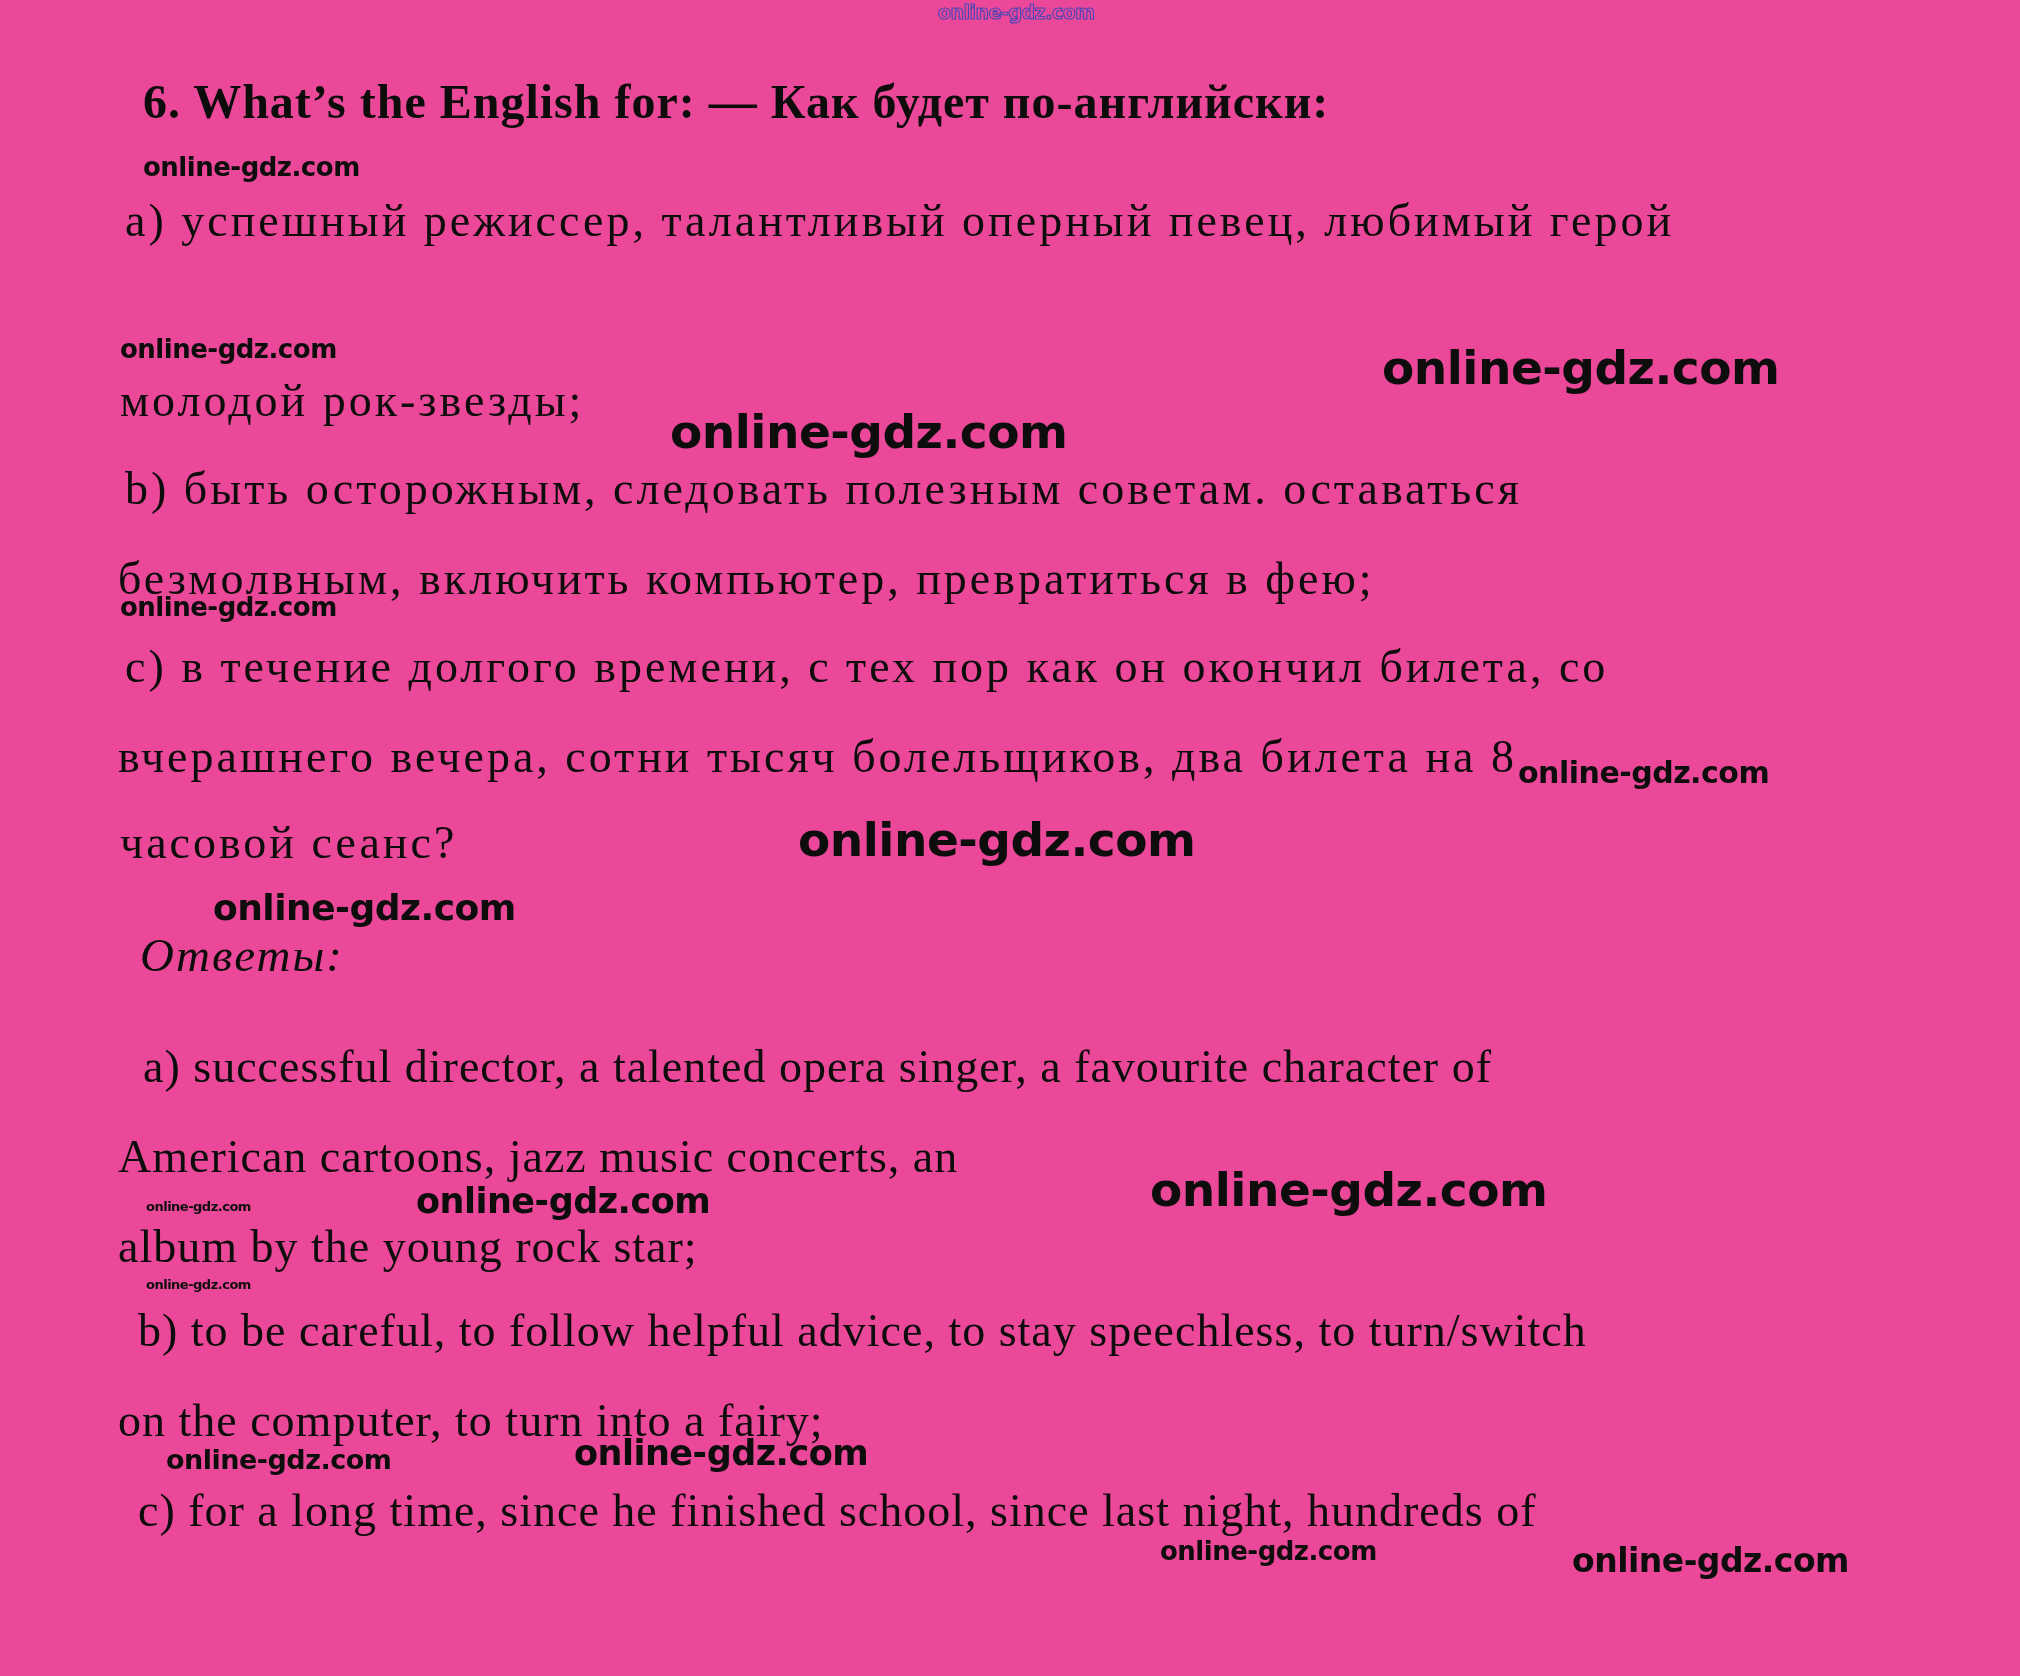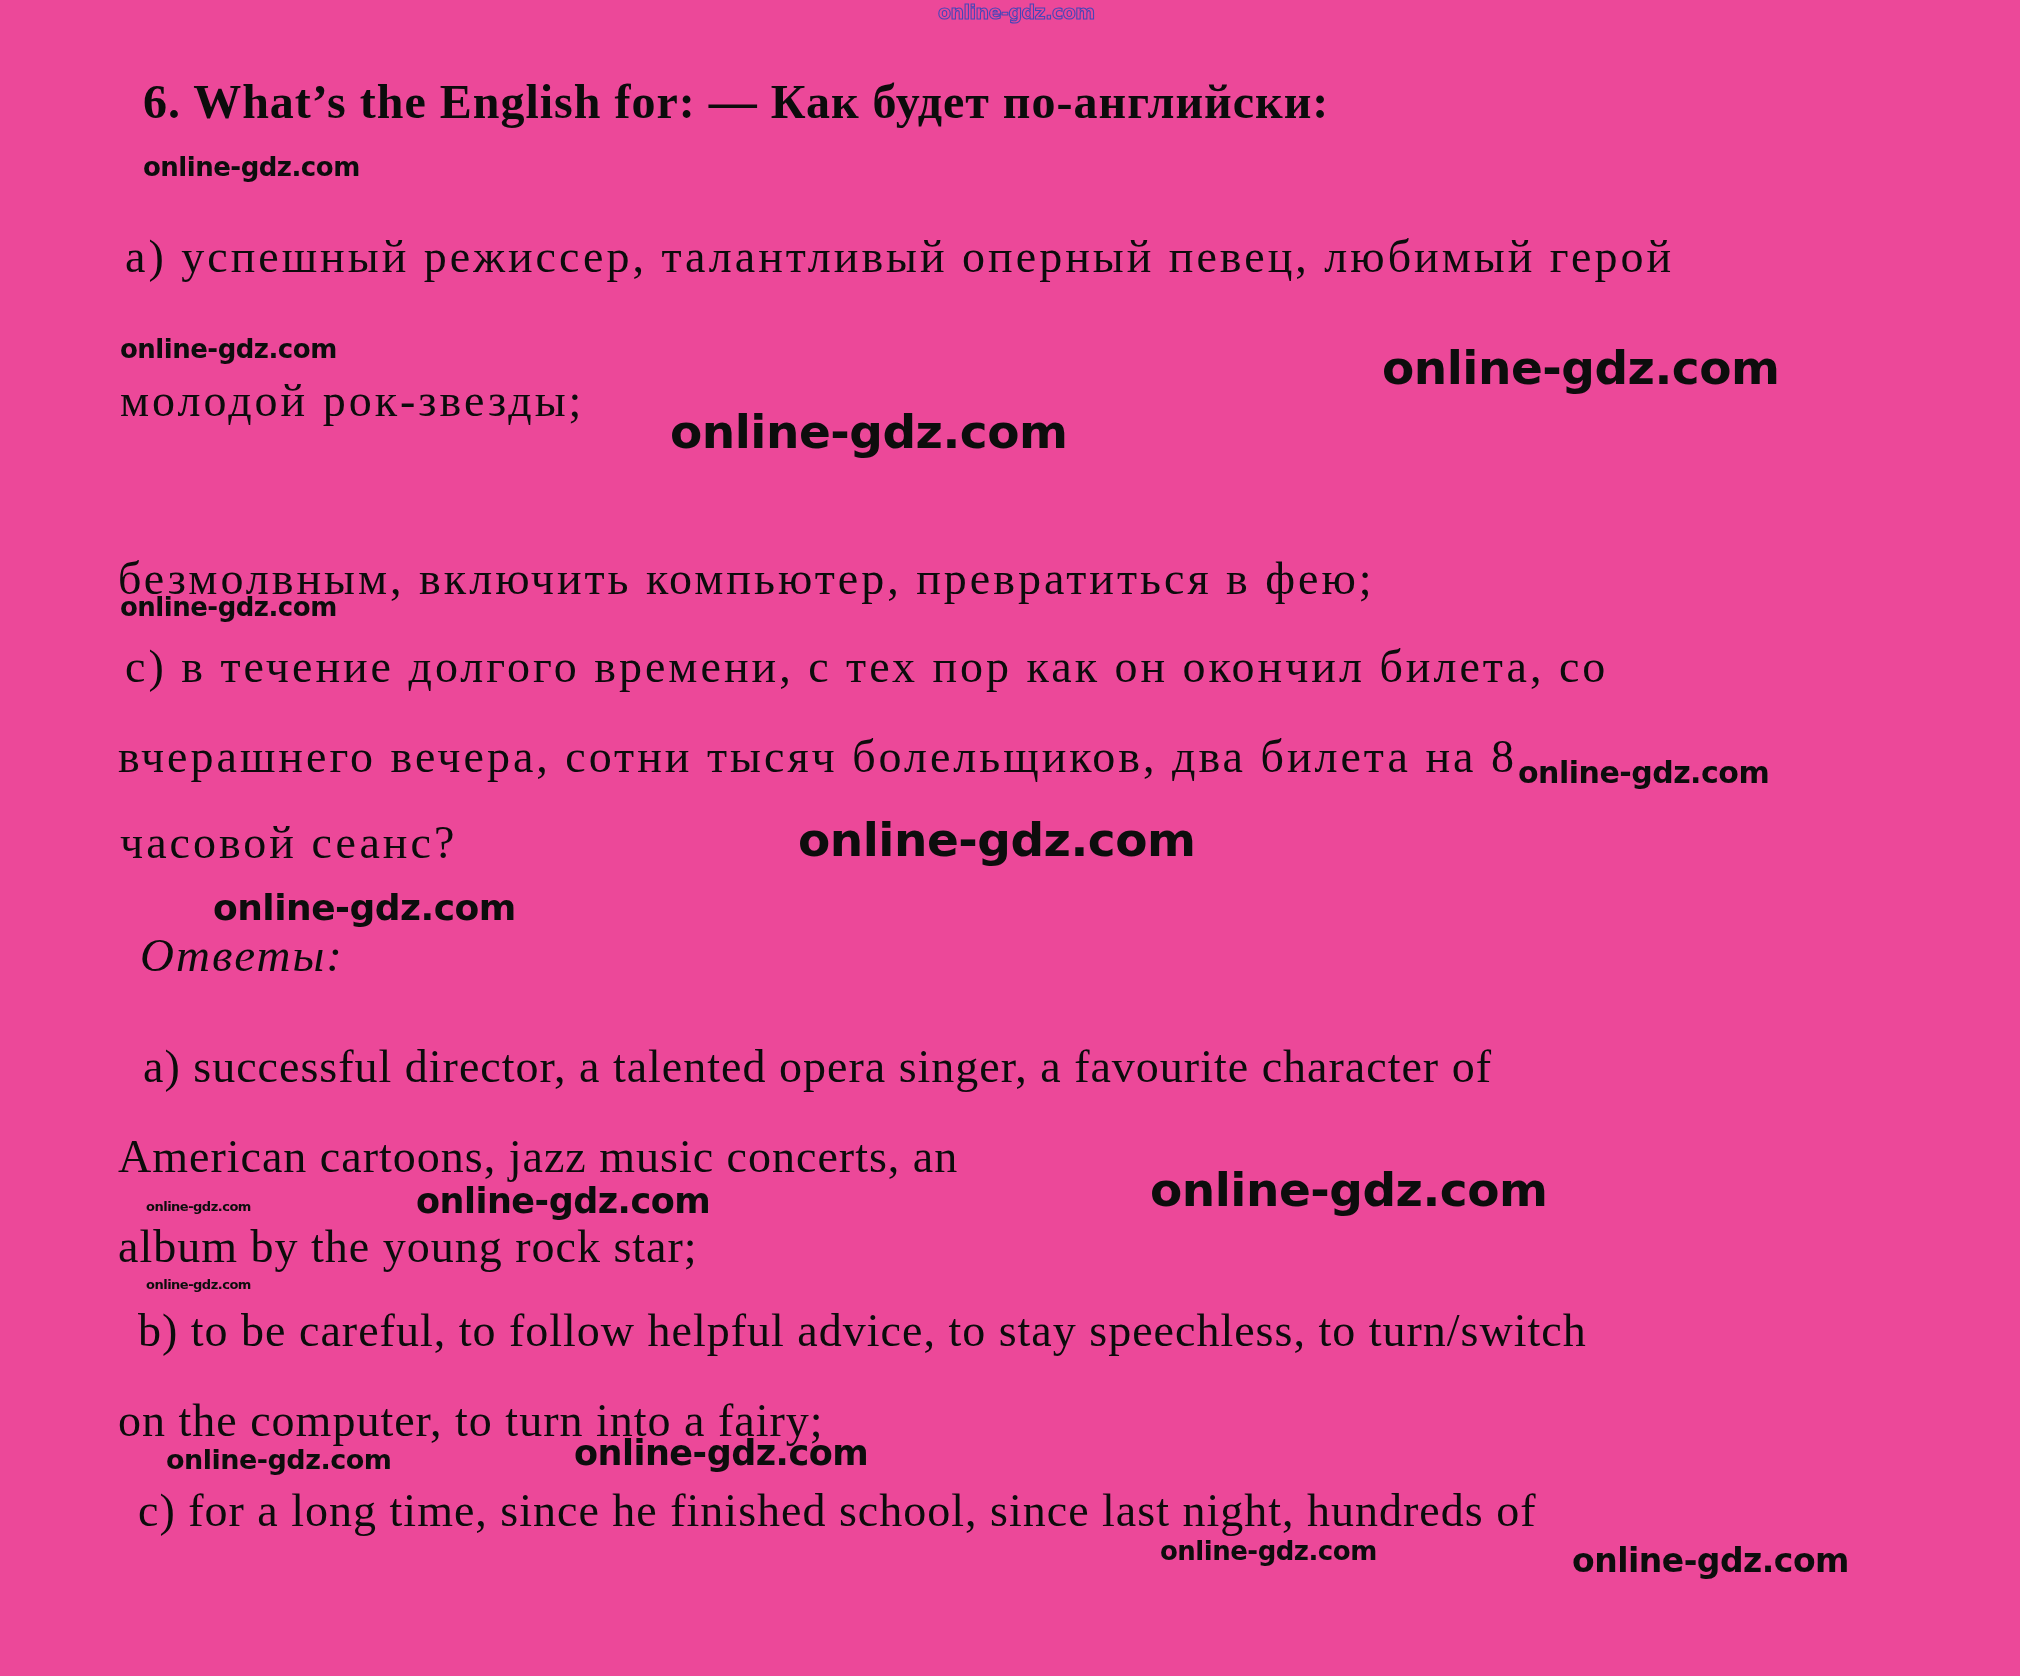--- a/index.html
+++ b/index.html
@@ -62,23 +62,24 @@
   <div class="wm" style="left: 416px; top: 1184px; font-size: 35px; color: rgb(13, 13, 13);">online-gdz.com</div>
   <div class="wm" style="left: 1150px; top: 1166px; font-size: 47px; color: rgb(13, 13, 13);">online-gdz.com</div>
   <div class="wm" style="left: 146px; top: 1278px; font-size: 13px; color: rgb(13, 13, 13);">online-gdz.com</div>
   <div class="wm" style="left: 166px; top: 1446px; font-size: 27px; color: rgb(13, 13, 13);">online-gdz.com</div>
   <div class="wm" style="left: 574px; top: 1436px; font-size: 35px; color: rgb(13, 13, 13);">online-gdz.com</div>
   <div class="wm" style="left: 1160px; top: 1538px; font-size: 26px; color: rgb(13, 13, 13);">online-gdz.com</div>
   <div class="wm" style="left: 1572px; top: 1544px; font-size: 33px; color: rgb(13, 13, 13);">online-gdz.com</div>
 
   <div class="line heading" style="left:143px;top:76px;">6. What’s the English for: — Как будет по-английски:</div>
 
-  <div class="line ru" style="left:125px;top:196px;margin-top:36px;">a) успешный режиссер, талантливый оперный певец, любимый герой</div>
+  <div class="line ru" style="left:125px;top:196px;">a) успешный режиссер, талантливый оперный певец, любимый герой</div>
   <div class="line ru" style="left:120px;top:376px;">молодой рок-звезды;</div>
 
+  <div class="line ru" style="left:125px;top:464px;">b) быть осторожным, следовать полезным советам. оставаться</div>
   <div class="line ru" style="left:118px;top:554px;text-align:right;">безмолвным, включить компьютер, превратиться в фею;</div>
 
   <div class="line ru" style="left:125px;top:642px;">c) в течение долгого времени, с тех пор как он окончил билета, со</div>
   <div class="line ru" style="left:118px;top:732px;">вчерашнего вечера, сотни тысяч болельщиков, два билета на 8</div>
   <div class="line ru" style="left:120px;top:818px;">часовой сеанс?</div>
 
   <div class="line answers-label" style="left:140px;top:930px;">Ответы:</div>
 
   <div class="line en" style="left:143px;top:1042px;">a) successful director, a talented opera singer, a favourite character of</div>
   <div class="line en" style="left:118px;top:1132px;">American cartoons, jazz music concerts, an</div>

